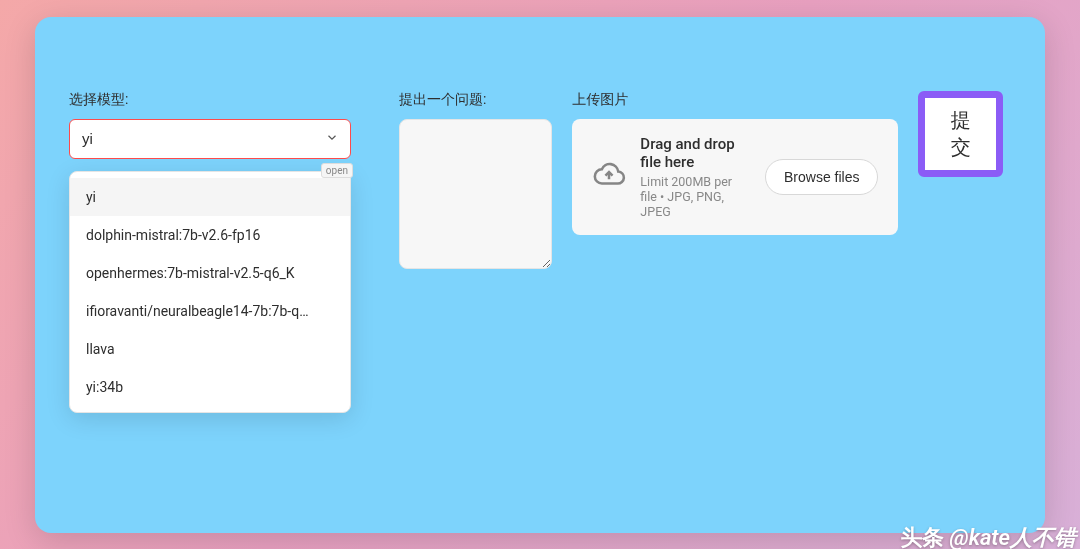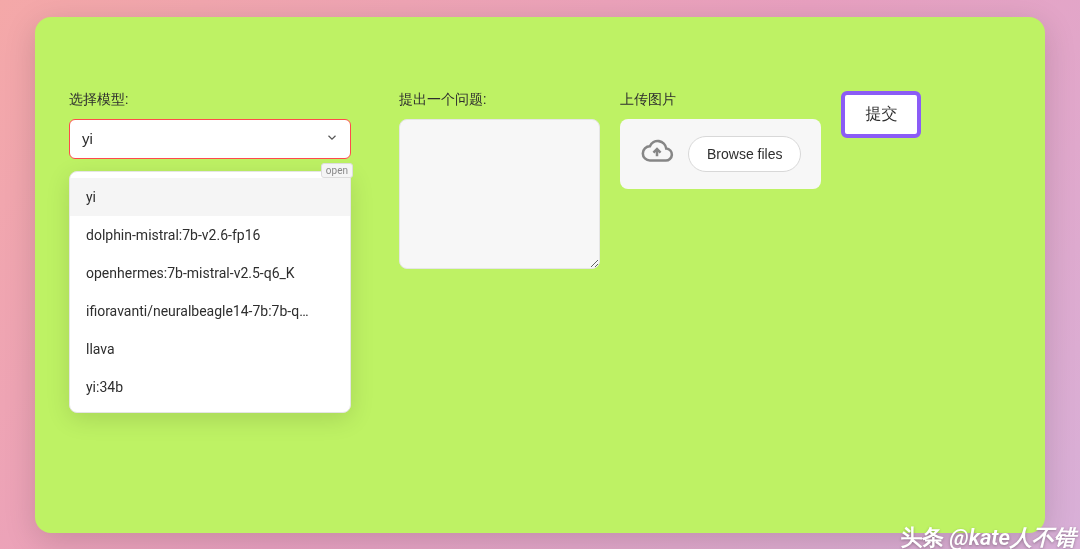--- a/index.html
+++ b/index.html
@@ -8,21 +8,21 @@
       background: linear-gradient(135deg, #f4a8a8 0%, #e8a0c0 50%, #d8b0d8 100%);
       width: 1080px;
       height: 549px;
       display: flex;
       align-items: center;
       justify-content: center;
       position: relative;
       overflow: hidden;
     }
     .card {
-      background: #bef264;
+      background: #7dd3fc;
       border-radius: 16px;
       width: 1010px;
       height: 516px;
       box-shadow: 0 8px 32px rgba(0,0,0,0.15);
       display: flex;
       padding: 10px;
       overflow: visible;
     }
     .left-panel {
       width: 330px;
@@ -128,24 +128,24 @@
       background: #fff;
       border: 1px solid #d8d8d8;
       border-radius: 18px;
       padding: 9px 18px;
       font-size: 14px;
       color: #2e2e2e;
       cursor: pointer;
     }
     .submit-btn {
       background: #fff;
-      border: 4px solid #8b5cf6;
+      border: 7px solid #8b5cf6;
       border-radius: 6px;
       padding: 9px 20px;
-      font-size: 16px;
+      font-size: 20px;
       color: #2e2e2e;
       cursor: pointer;
       align-self: flex-start;
     }
     .watermark {
       position: absolute;
       right: 4px;
       bottom: -4px;
       font-size: 22px;
       color: #fff;
@@ -195,20 +195,24 @@
     <div class="upload-section">
       <div class="label">上传图片</div>
       <div class="upload-box">
         <span class="upload-icon">
           <svg viewBox="0 0 24 24">
             <path d="M7 18a5 5 0 0 1 0-10 6 6 0 0 1 11.5 1.5A4 4 0 1 1 18 18H7z"></path>
             <line x1="12" y1="15" x2="12" y2="10"></line>
             <polyline points="9.5 12.5 12 10 14.5 12.5"></polyline>
           </svg>
         </span>
+        <div class="upload-text">
+          <div class="upload-title">Drag and drop file here</div>
+          <div class="upload-hint">Limit 200MB per file • JPG, PNG, JPEG</div>
+        </div>
         <button class="browse-btn">Browse files</button>
       </div>
     </div>
 
     <button class="submit-btn">提交</button>
   </div>
 
 </div>
 
 <div class="watermark">

